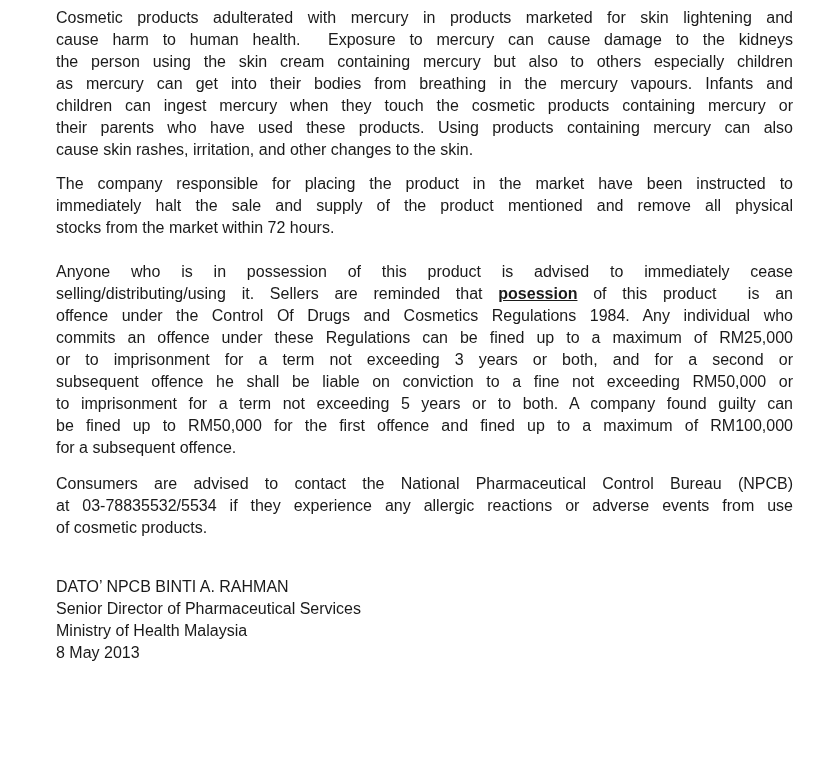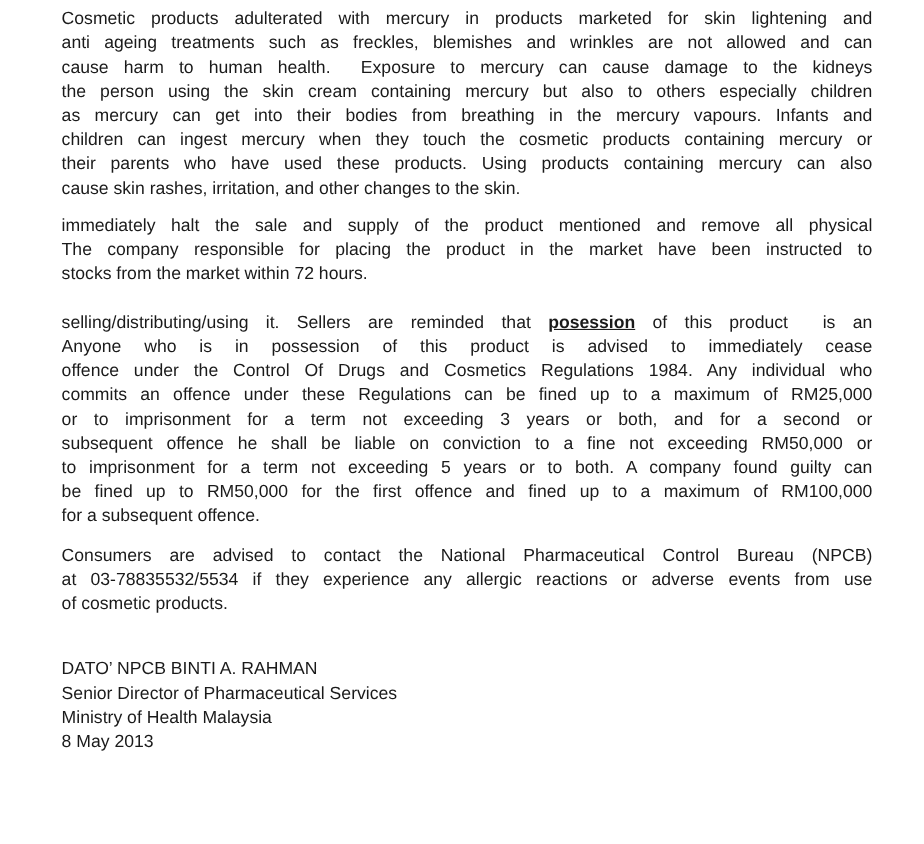--- a/index.html
+++ b/index.html
@@ -48,36 +48,35 @@
   .sig div, .date { white-space: pre-wrap; }
 </style>
 </head>
 <body>
 
 <div class="doc">
 
   <div id="paragraphs">
       <div class="para">
         <div class="line"><span>Cosmetic products adulterated with mercury in products marketed for skin lightening and</span></div>
-        <div class="line"><span>anti ageing treatments such as freckles, blemishes and wrinkles are not allowed and can</span></div>
         <div class="line"><span>cause harm to human health.  Exposure to mercury can cause damage to the kidneys</span></div>
         <div class="line"><span>the person using the skin cream containing mercury but also to others especially children</span></div>
         <div class="line"><span>as mercury can get into their bodies from breathing in the mercury vapours. Infants and</span></div>
         <div class="line"><span>children can ingest mercury when they touch the cosmetic products containing mercury or</span></div>
         <div class="line"><span>their parents who have used these products. Using products containing mercury can also</span></div>
         <div class="line last"><span>cause skin rashes, irritation, and other changes to the skin.</span></div>
       </div>
       <div class="para">
+        <div class="line"><span>The company responsible for placing the product in the market have been instructed to</span></div>
         <div class="line"><span>immediately halt the sale and supply of the product mentioned and remove all physical</span></div>
-        <div class="line"><span>The company responsible for placing the product in the market have been instructed to</span></div>
         <div class="line last"><span>stocks from the market within 72 hours.</span></div>
       </div>
       <div class="para">
+        <div class="line"><span>Anyone who is in possession of this product is advised to immediately cease</span></div>
         <div class="line"><span>selling/distributing/using it. Sellers are reminded that </span><span class="bu">posession</span><span> of this product  is an</span></div>
-        <div class="line"><span>Anyone who is in possession of this product is advised to immediately cease</span></div>
         <div class="line"><span>offence under the Control Of Drugs and Cosmetics Regulations 1984. Any individual who</span></div>
         <div class="line"><span>commits an offence under these Regulations can be fined up to a maximum of RM25,000</span></div>
         <div class="line"><span>or to imprisonment for a term not exceeding 3 years or both, and for a second or</span></div>
         <div class="line"><span>subsequent offence he shall be liable on conviction to a fine not exceeding RM50,000 or</span></div>
         <div class="line"><span>to imprisonment for a term not exceeding 5 years or to both. A company found guilty can</span></div>
         <div class="line"><span>be fined up to RM50,000 for the first offence and fined up to a maximum of RM100,000</span></div>
         <div class="line last"><span>for a subsequent offence.</span></div>
       </div>
       <div class="para">
         <div class="line"><span>Consumers are advised to contact the National Pharmaceutical Control Bureau (NPCB)</span></div>

